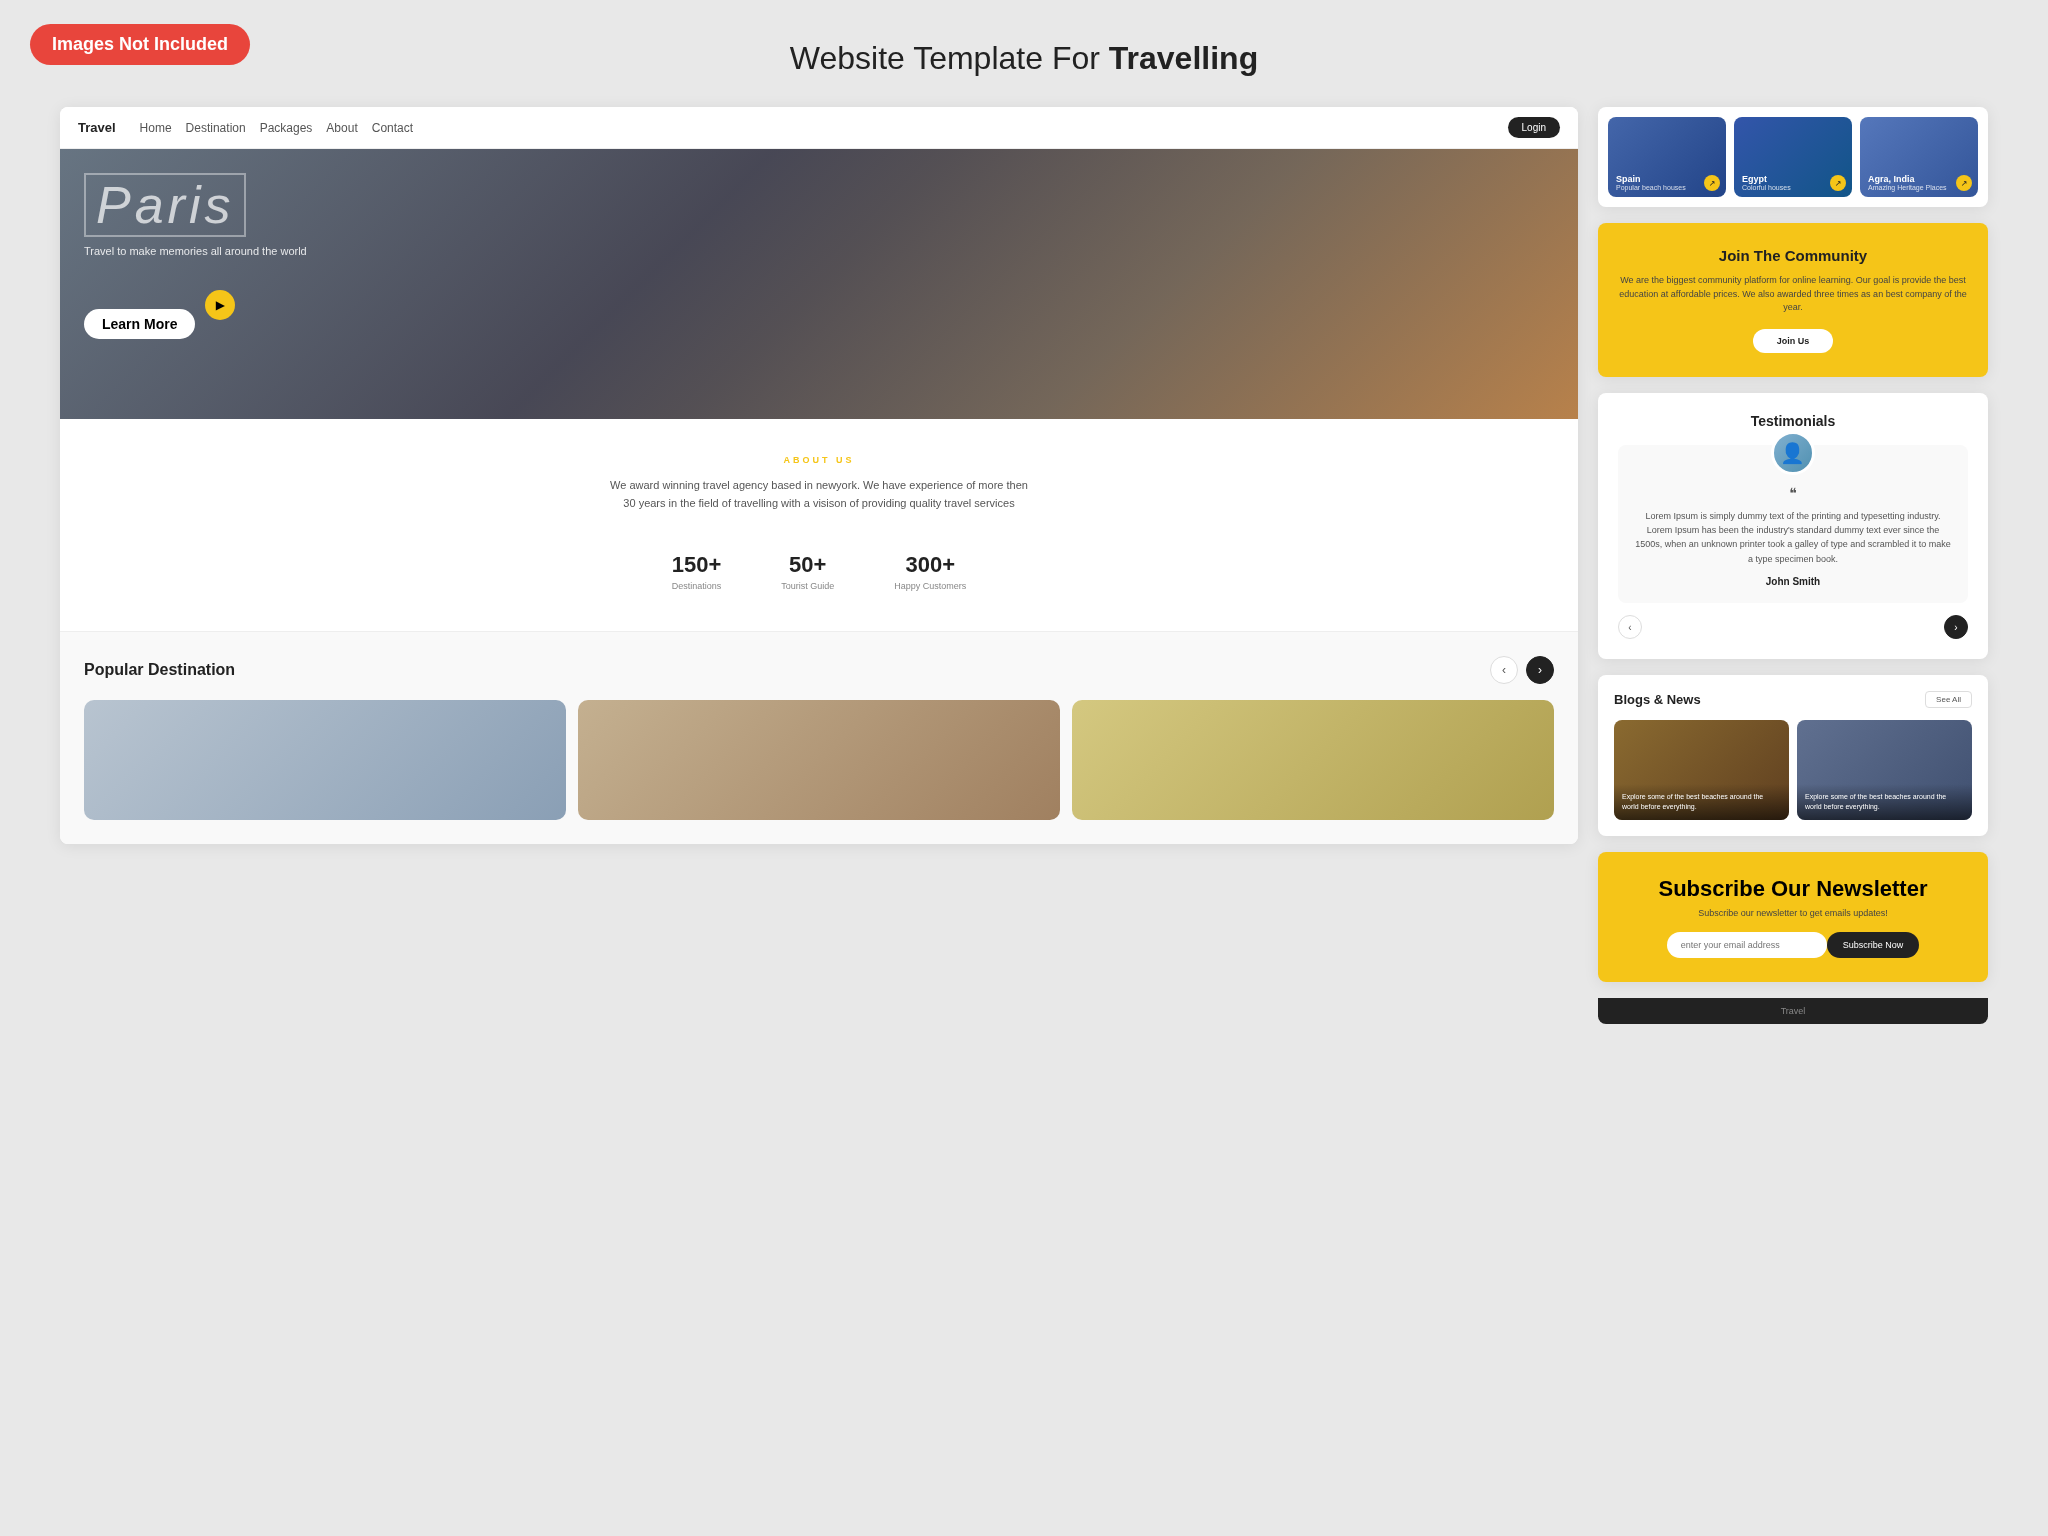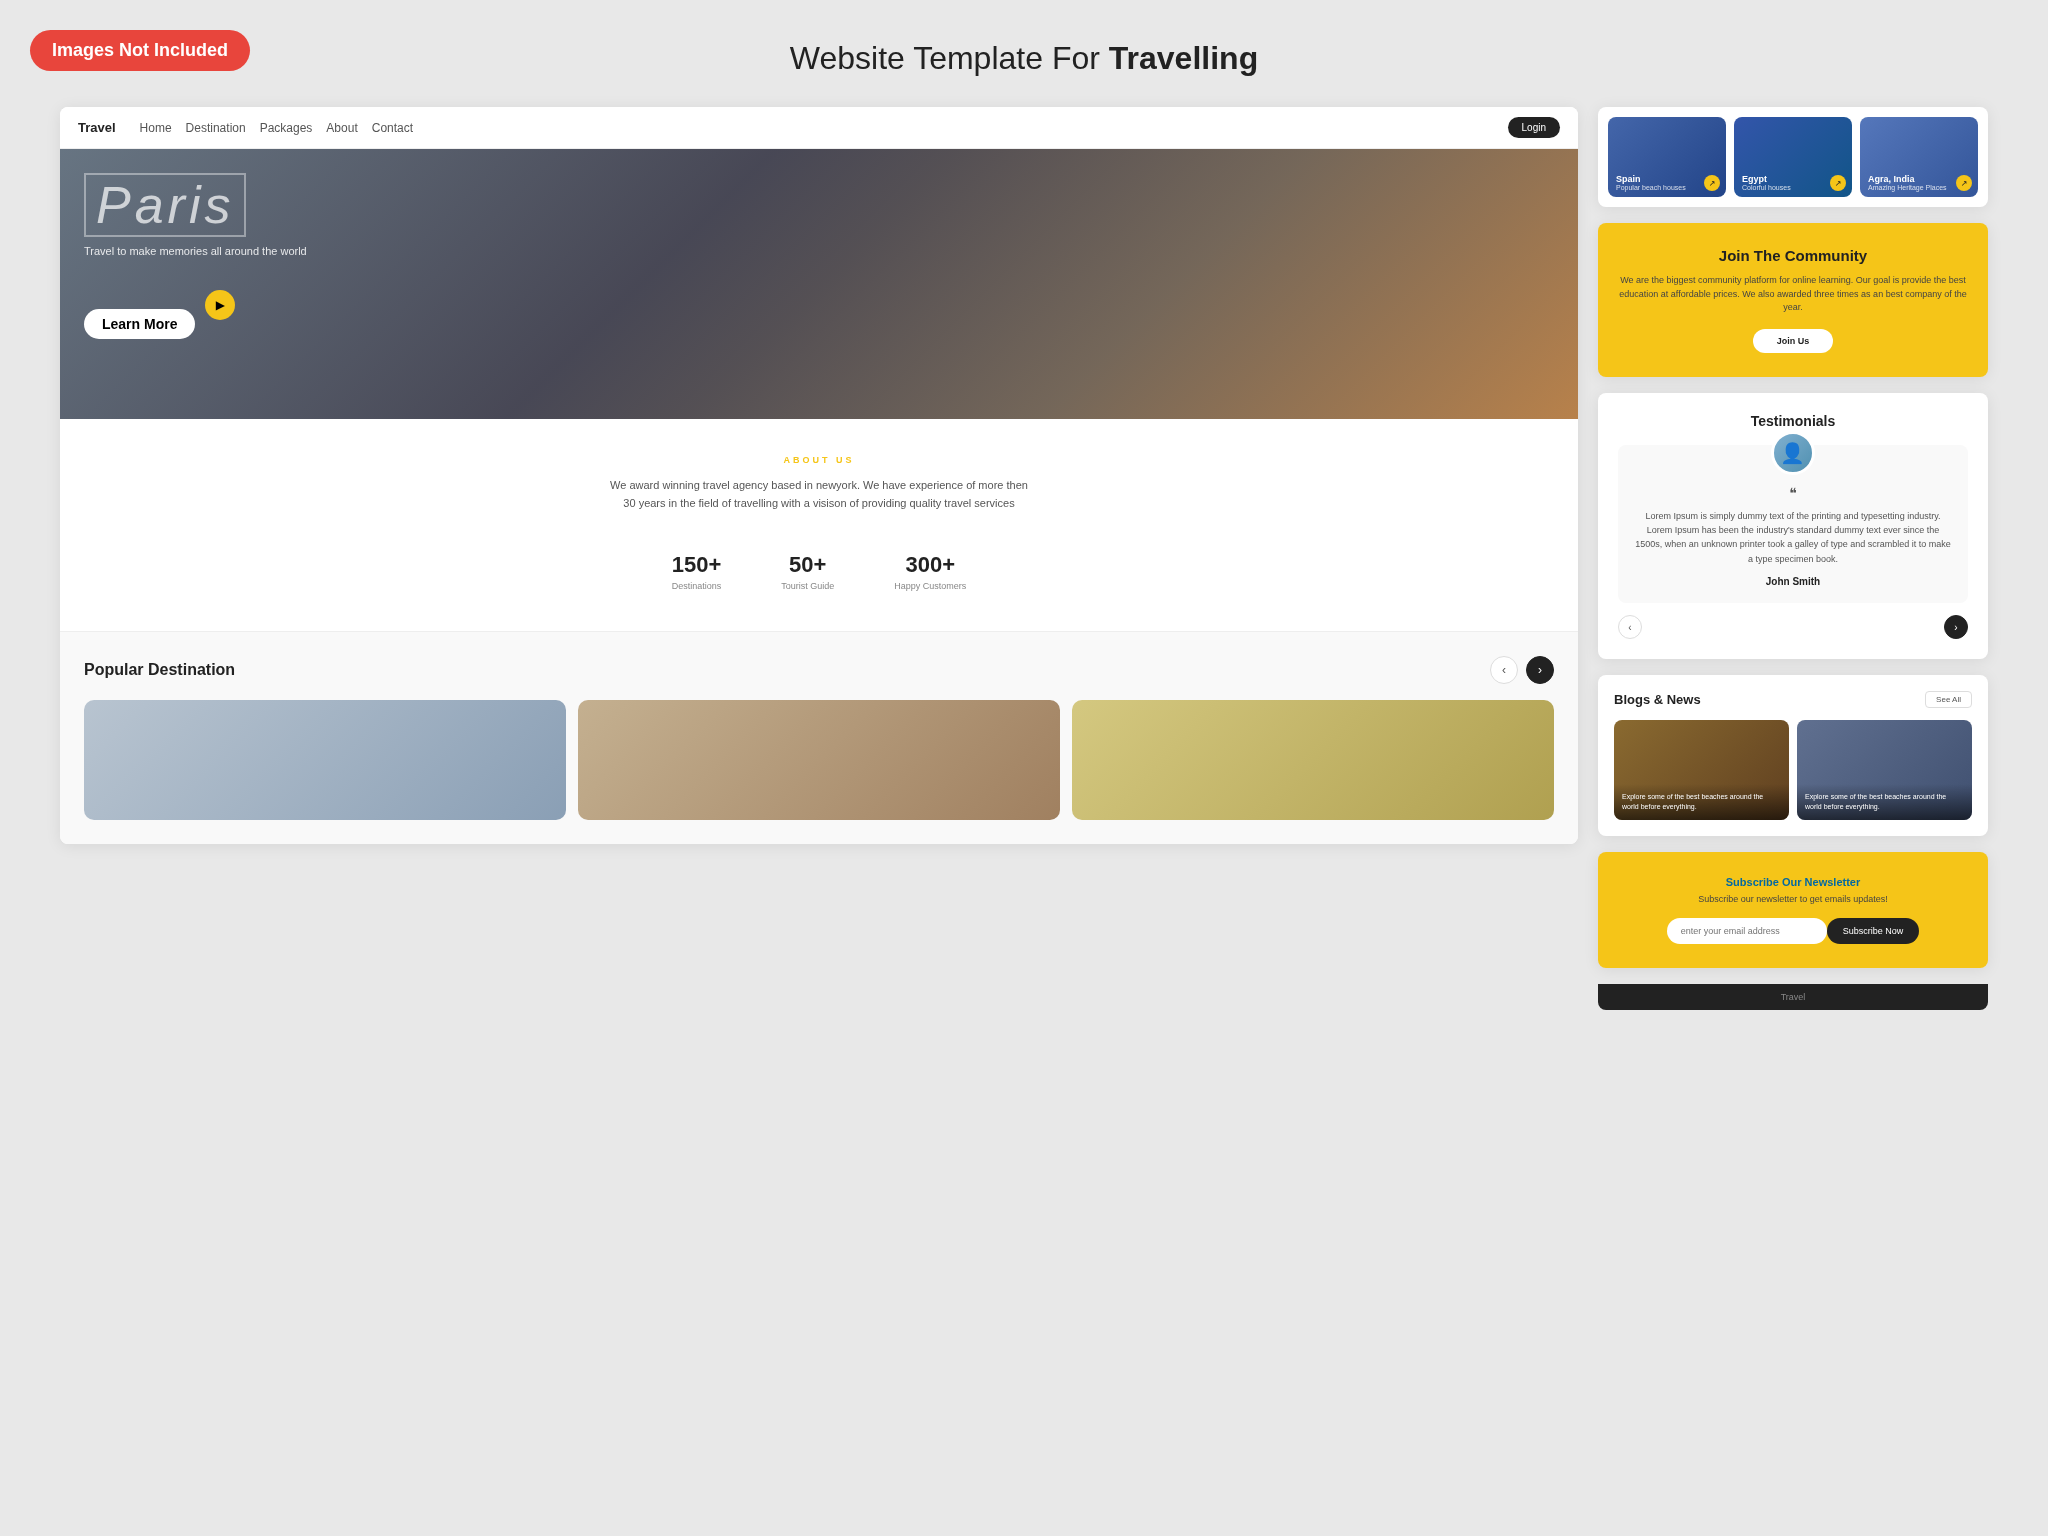--- a/index.html
+++ b/index.html
@@ -6,21 +6,21 @@
     body {
       background: #e8e8e8;
       font-family: 'Segoe UI', Arial, sans-serif;
       min-height: 100vh;
       padding: 0;
     }
 
     
     .images-not-included {
       position: absolute;
-      top: 30px;
+      top: 24px;
       left: 30px;
       background: #e8453c;
       color: white;
       font-size: 18px;
       font-weight: 600;
       padding: 10px 22px;
       border-radius: 30px;
       z-index: 100;
     }
 
@@ -480,23 +480,23 @@
 
     
     .newsletter-section {
       background: #f5c518;
       border-radius: 8px;
       padding: 24px 20px;
       text-align: center;
       box-shadow: 0 2px 16px rgba(0,0,0,0.08);
     }
     .newsletter-title {
-      font-size: 11px;
-      font-weight: 700;
-      color: #0369a1;
+      font-size: 22px;
+      font-weight: 700;
+      color: #000000;
       margin-bottom: 6px;
     }
     .newsletter-sub {
       font-size: 9px;
       color: #444;
       margin-bottom: 14px;
     }
     .newsletter-form {
       display: flex;
       justify-content: center;

